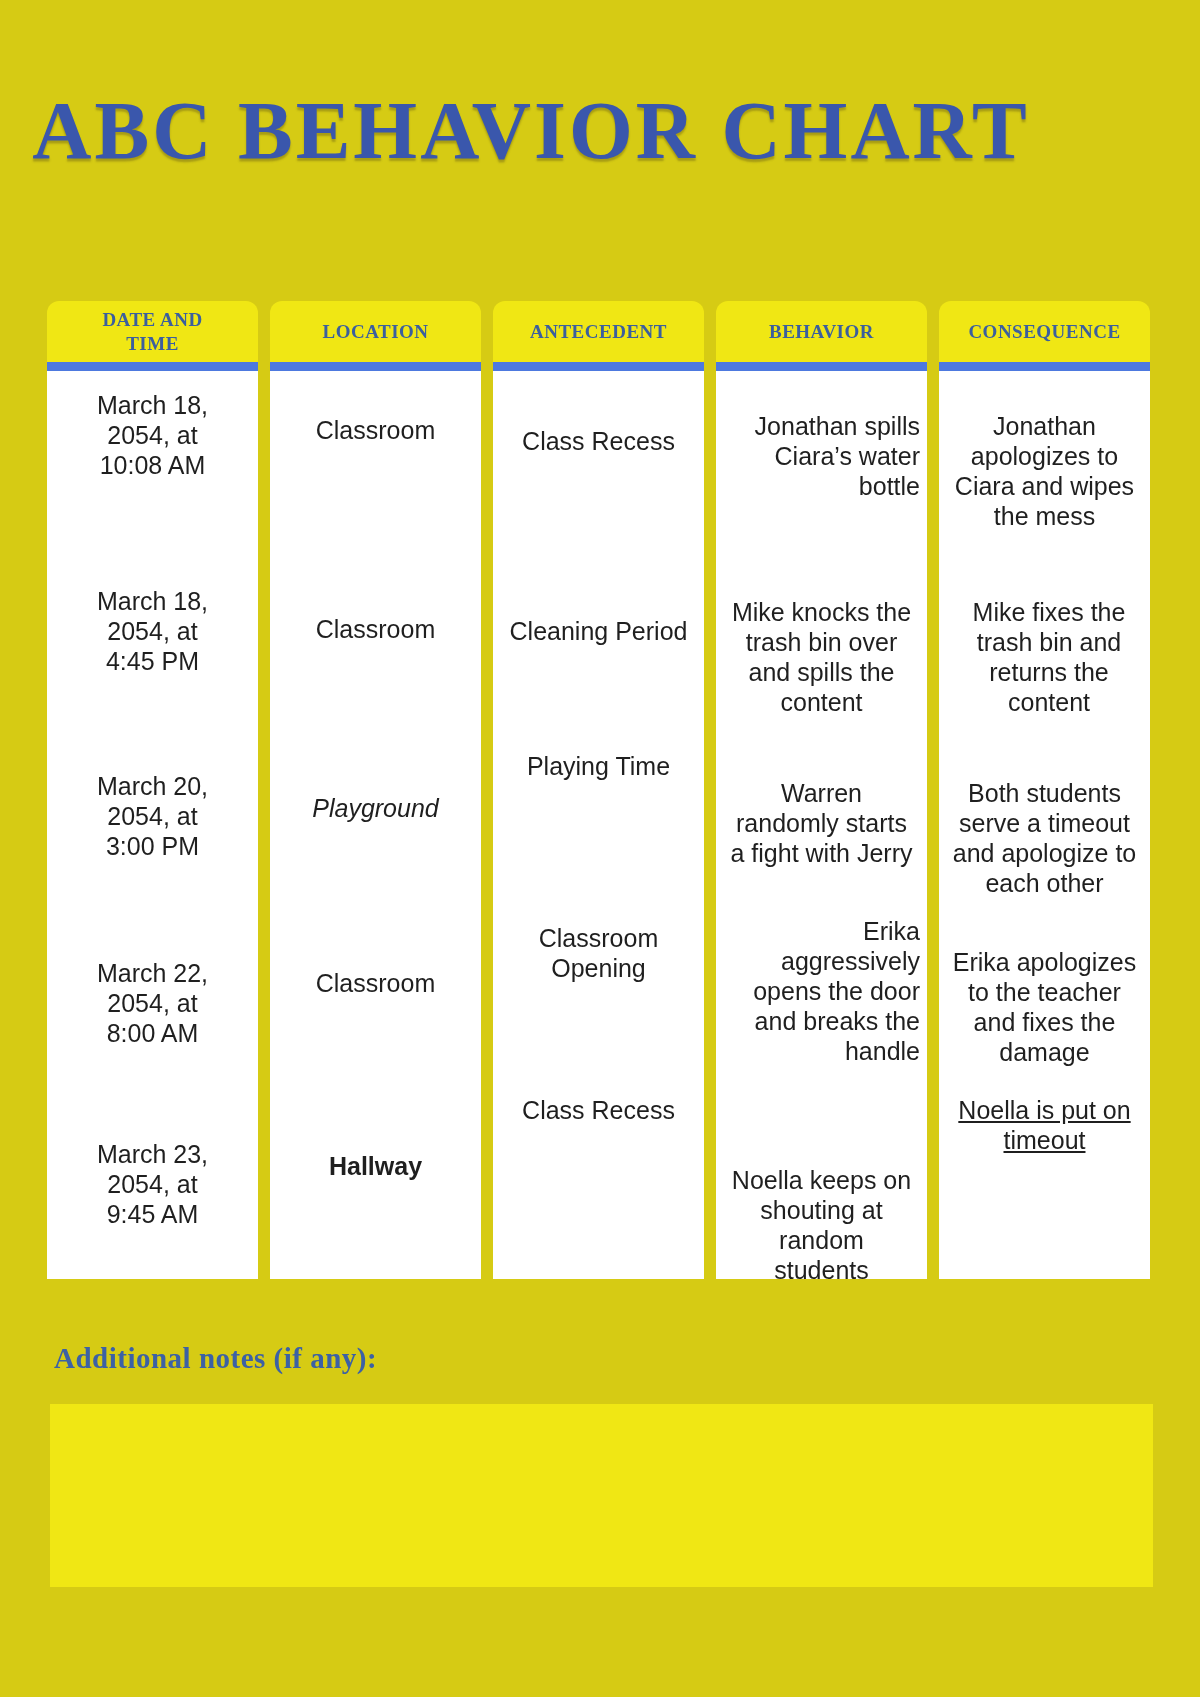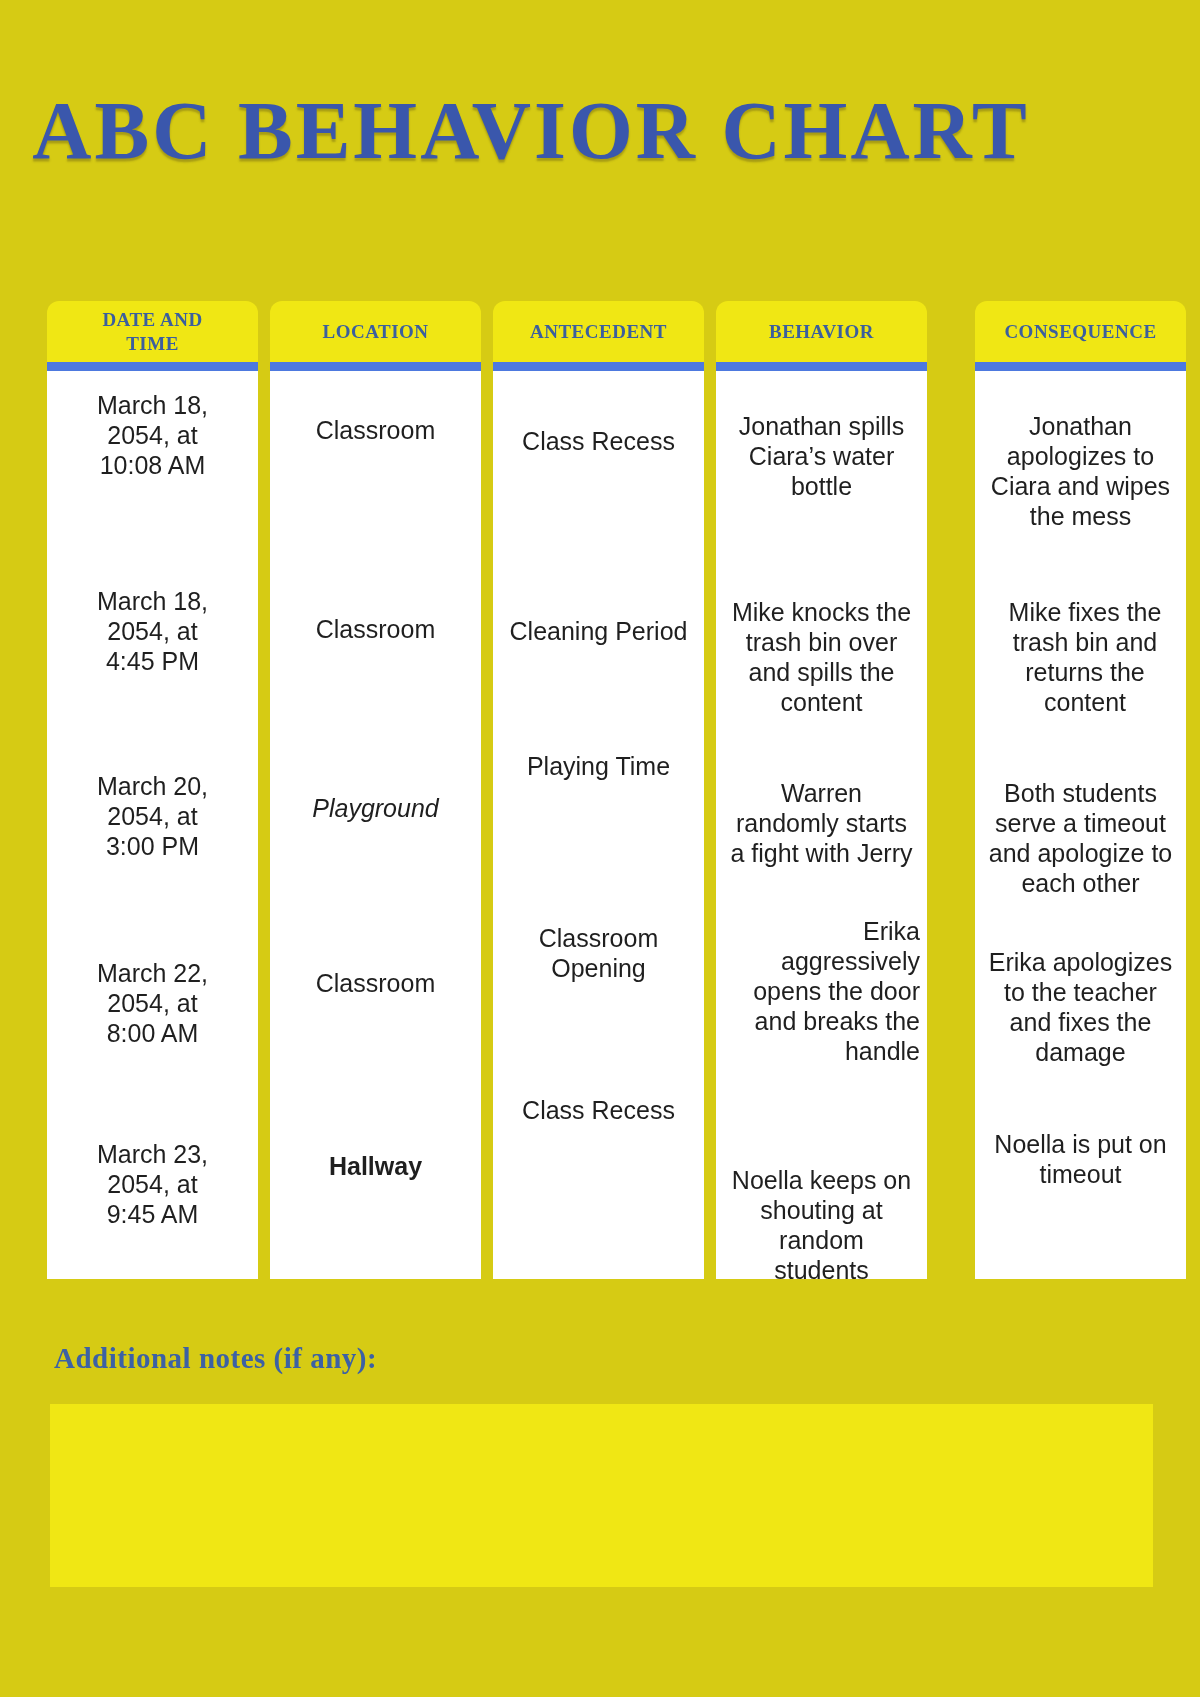--- a/index.html
+++ b/index.html
@@ -24,21 +24,21 @@
     white-space:nowrap;
   }
   
   .col{
     position:absolute;top:301px;width:211px;height:978px;
   }
   .col-0{left:47px;}
   .col-1{left:270px;}
   .col-2{left:493px;}
   .col-3{left:716px;}
-  .col-4{left:939px;margin-left:36px;}
+  .col-4{left:939px;}
   .col-header{
     height:61px;
     background:#f0e714;
     border-radius:12px 12px 0 0;
     display:flex;align-items:center;justify-content:center;
     text-align:center;
     font-family:"Liberation Serif", serif;
     font-weight:bold;
     font-size:19px;
     line-height:24px;
@@ -58,22 +58,22 @@
     text-align:center;
     font-size:25px;
     line-height:30px;
     color:#1f1f1f;
     white-space:pre-line;
   }
   
   .c0r0{top:19px;}  .c0r1{top:215px;} .c0r2{top:400px;} .c0r3{top:587px;} .c0r4{top:768px;}
   .c1r0{top:44px;}  .c1r1{top:243px;} .c1r2{top:422px;font-style:italic;} .c1r3{top:597px;} .c1r4{top:780px;font-weight:bold;}
   .c2r0{top:55px;}  .c2r1{top:245px;} .c2r2{top:380px;} .c2r3{top:552px;} .c2r4{top:724px;}
-  .c3r0{top:40px;}  .c3r1{top:226px;} .c3r2{top:407px;} .c3r3{top:545px;text-align:right;} .c3r4{top:758px;margin-top:36px;}
-  .c4r0{top:40px;}  .c4r1{top:226px;padding-left:16px;} .c4r2{top:407px;} .c4r3{top:576px;} .c4r4{top:758px;}
+  .c3r0{top:40px;text-align:right;}  .c3r1{top:226px;} .c3r2{top:407px;} .c3r3{top:545px;text-align:right;} .c3r4{top:758px;margin-top:36px;}
+  .c4r0{top:40px;}  .c4r1{top:226px;padding-left:16px;} .c4r2{top:407px;} .c4r3{top:576px;} .c4r4{top:724px;text-decoration:underline;}
   
   #notes-label{
     position:absolute;left:54px;top:1336px;
     font-family:"Liberation Serif", serif;
     font-weight:bold;
     font-size:29px;
     color:#3c61a5;
     letter-spacing:0.5px;
     margin-top:6px;
   }

